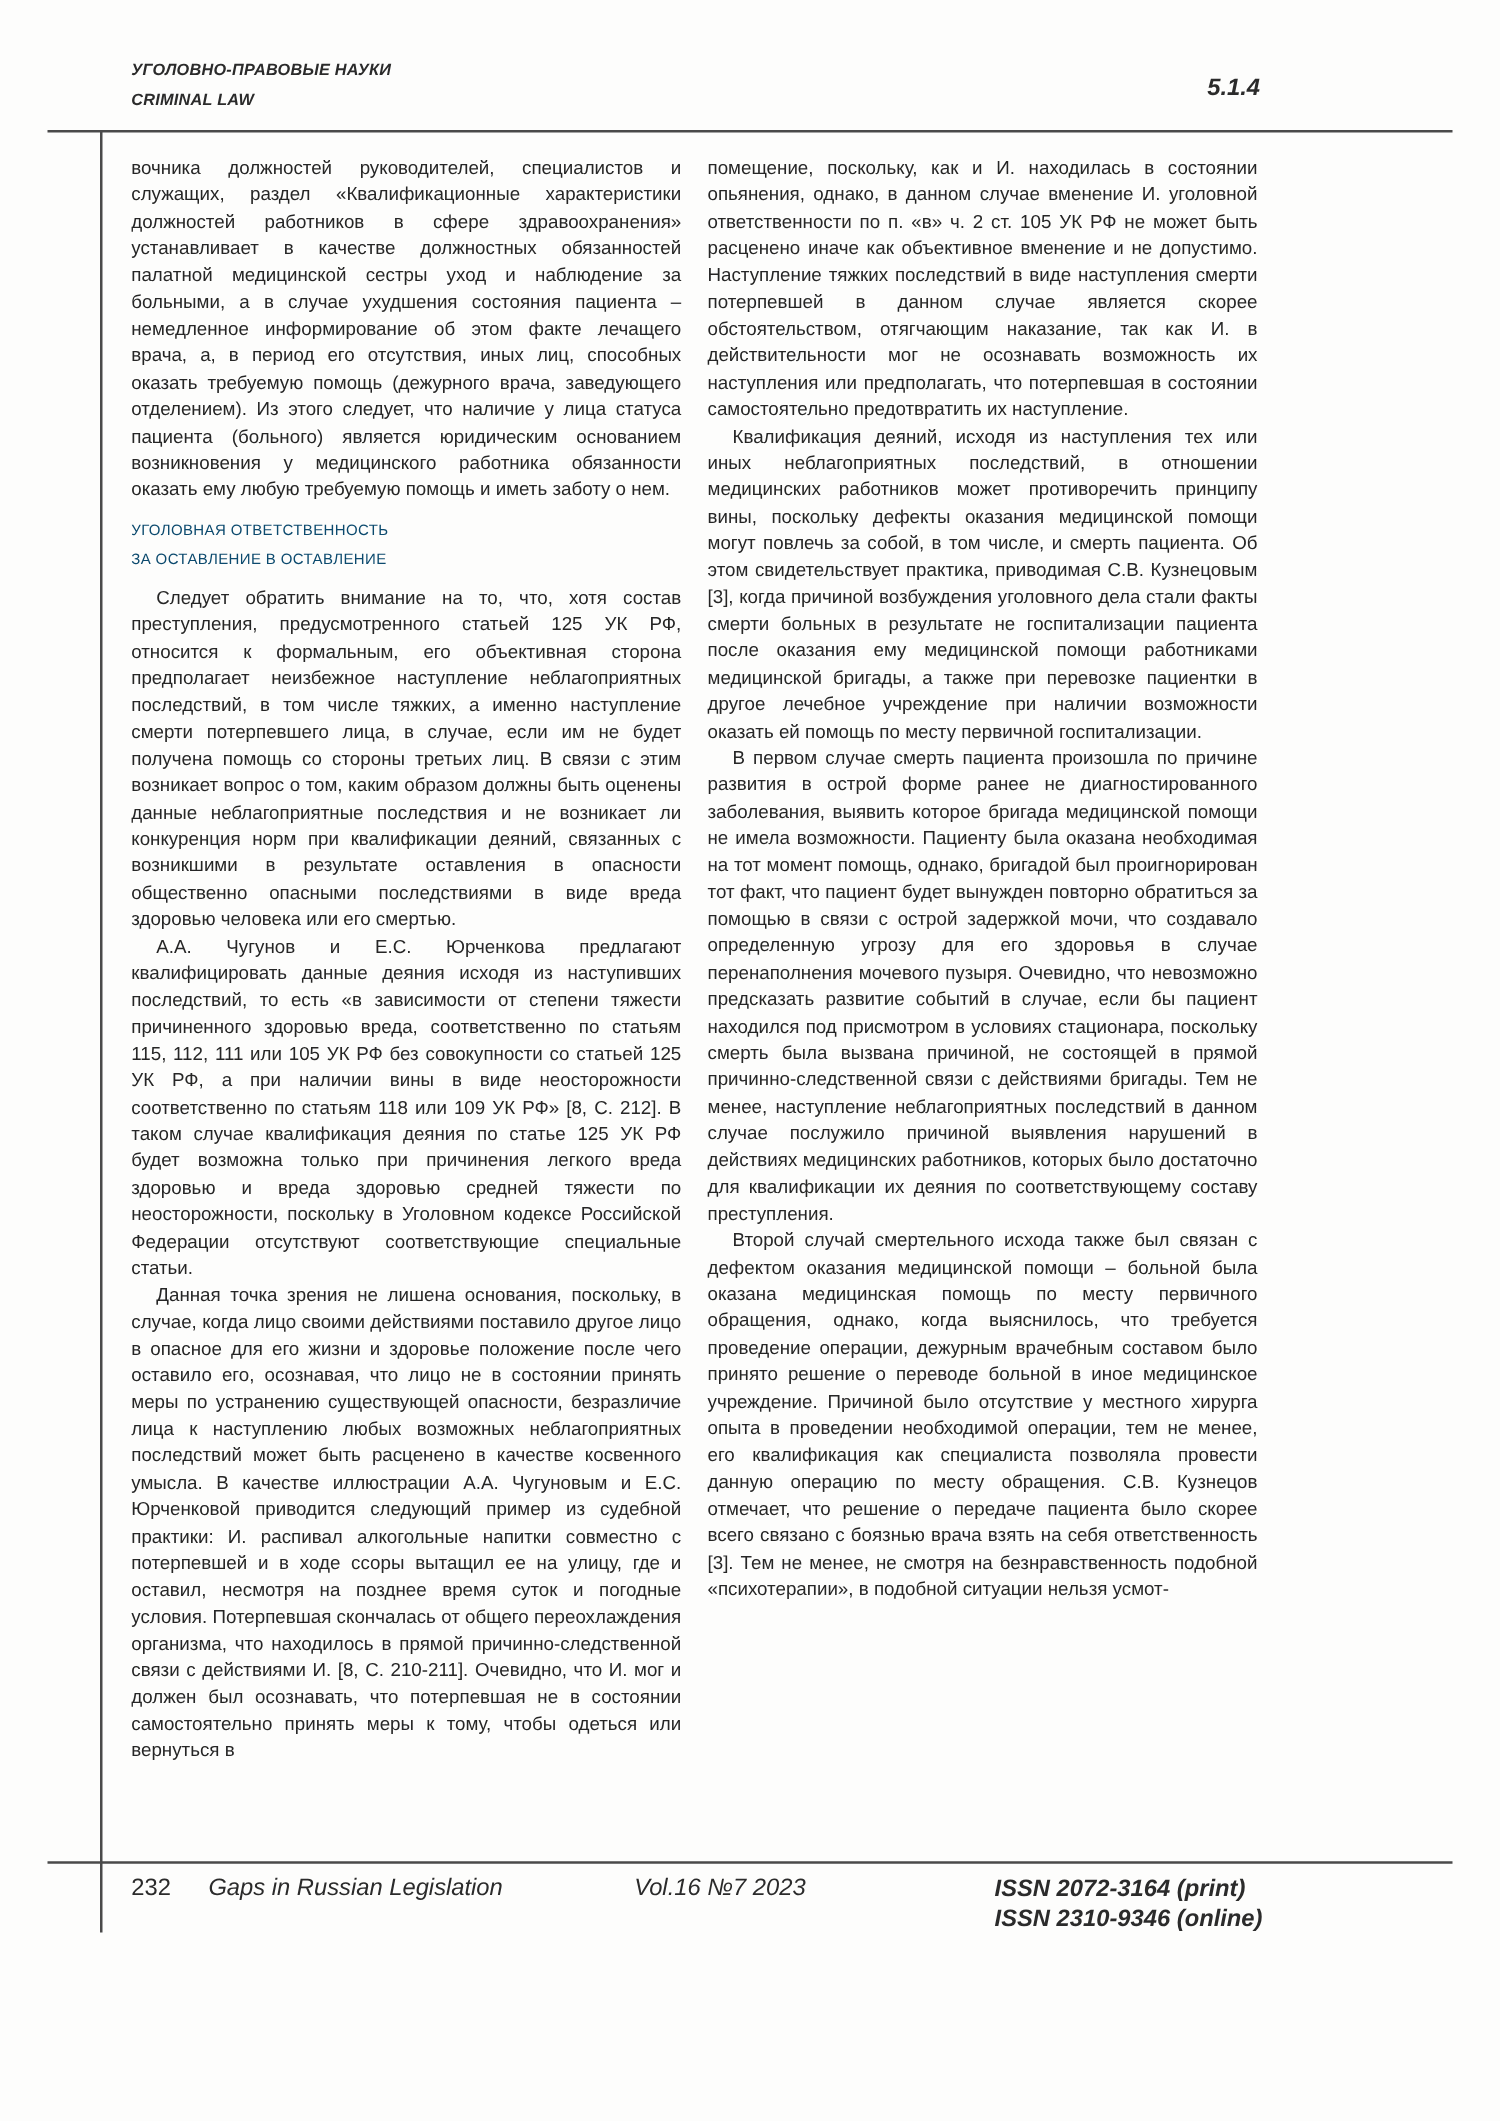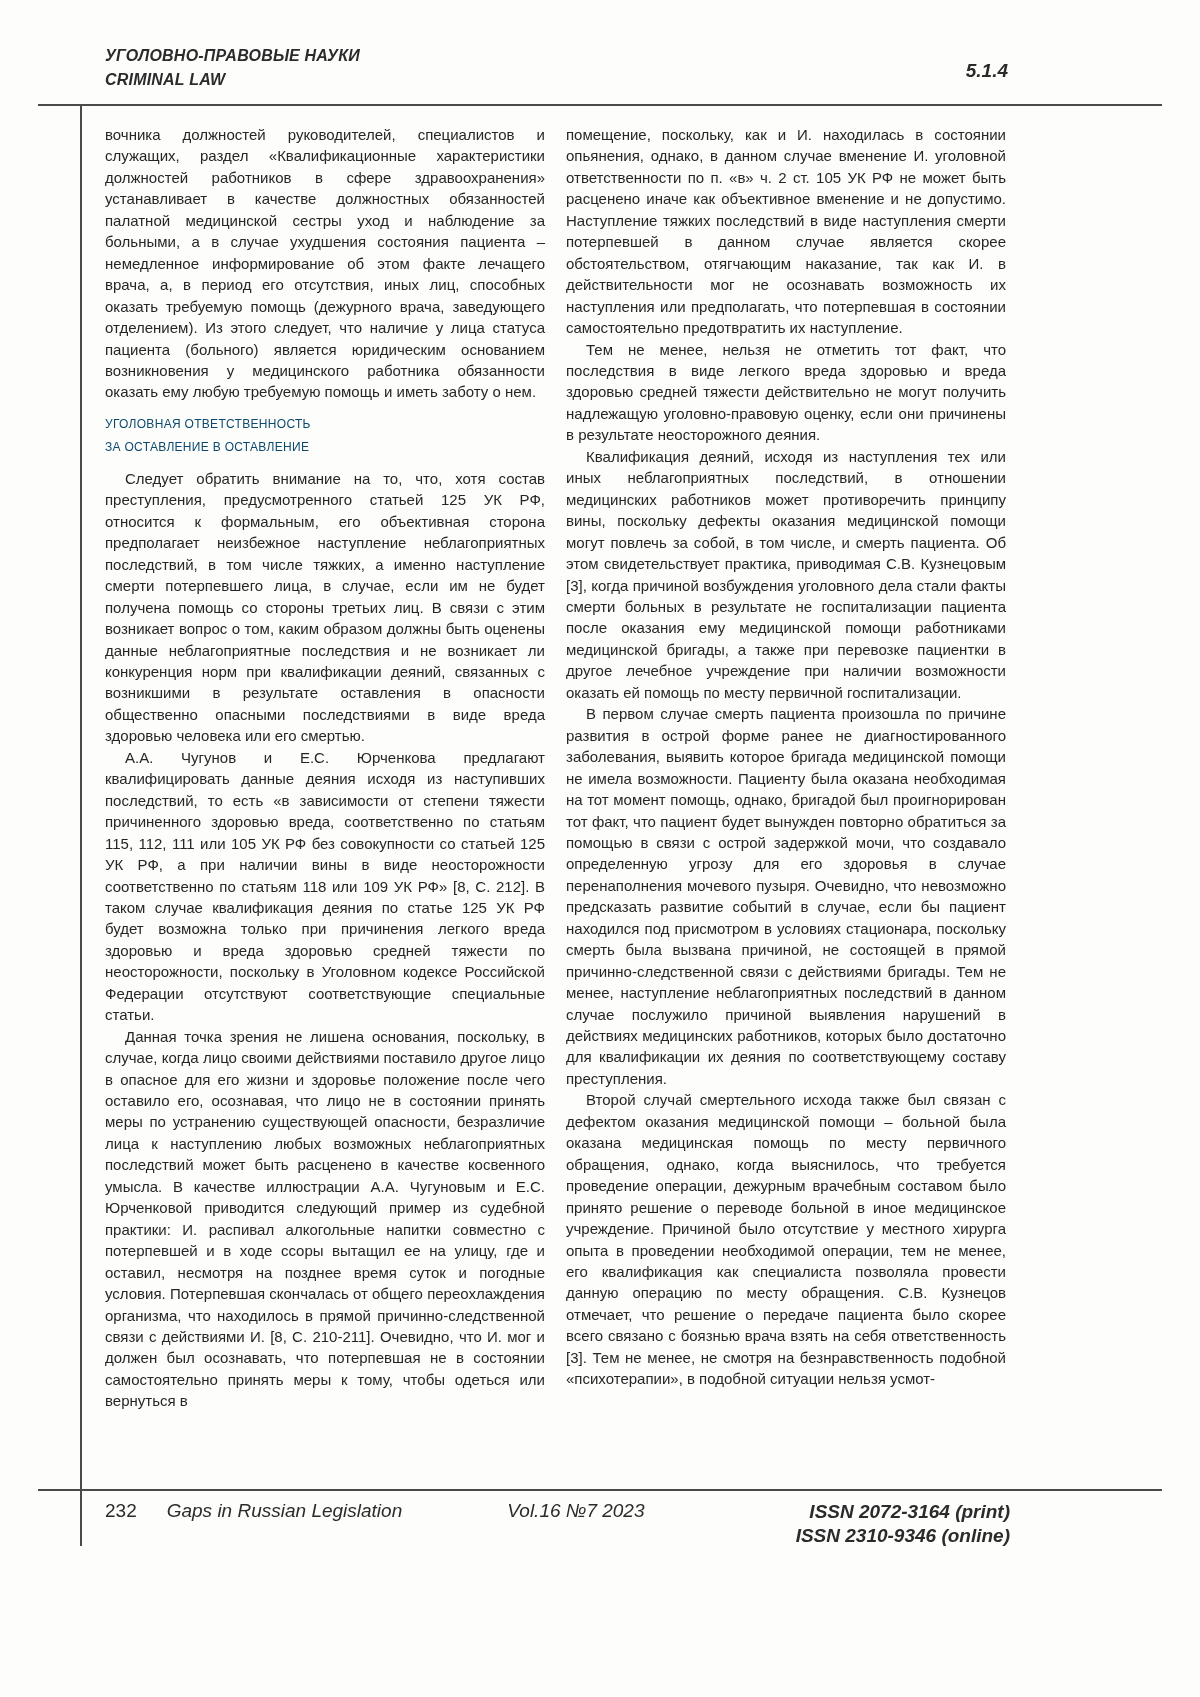--- a/index.html
+++ b/index.html
@@ -16,21 +16,21 @@
     color: #262626;
     overflow: hidden;
   }
   
   .header-left {
     position: absolute;
     left: 105px;
     top: 44px;
     font-weight: bold;
     font-style: italic;
-    font-size: 16px;
+    font-size: 13px;
     line-height: 24px;
     letter-spacing: 0.2px;
     color: #2b2b2b;
   }
   .header-code {
     position: absolute;
     top: 60px;
     right: 192px;
     font-weight: bold;
     font-style: italic;
@@ -94,21 +94,21 @@
     display: flex;
     justify-content: space-between;
     align-items: flex-start;
     font-size: 19px;
     font-style: italic;
     color: #2b2b2b;
   }
   .footer-left { display: flex; gap: 30px; }
   .page-num { font-style: normal; }
   .issn-block {
-    text-align: right;
+    text-align: left;
     font-weight: bold;
     line-height: 24px;
     margin-left: 46px;
   }
 </style>
 </head>
 <body>
 
 <div class="page">
 
@@ -127,21 +127,20 @@
       <h2 class="section-heading">
         <span>УГОЛОВНАЯ ОТВЕТСТВЕННОСТЬ</span><br>
         <span>ЗА ОСТАВЛЕНИЕ В ОСТАВЛЕНИЕ</span>
       </h2>
       <p>Следует обратить внимание на то, что, хотя состав преступления, предусмотренного статьей 125 УК РФ, относится к формальным, его объективная сторона предполагает неизбежное наступление неблагоприятных последствий, в том числе тяжких, а именно наступление смерти потерпевшего лица, в случае, если им не будет получена помощь со стороны третьих лиц. В связи с этим возникает вопрос о том, каким образом должны быть оценены данные неблагоприятные последствия и не возникает ли конкуренция норм при квалификации деяний, связанных с возникшими в результате оставления в опасности общественно опасными последствиями в виде вреда здоровью человека или его смертью.</p>
       <p>А.А. Чугунов и Е.С. Юрченкова предлагают квалифицировать данные деяния исходя из наступивших последствий, то есть «в зависимости от степени тяжести причиненного здоровью вреда, соответственно по статьям 115, 112, 111 или 105 УК РФ без совокупности со статьей 125 УК РФ, а при наличии вины в виде неосторожности соответственно по статьям 118 или 109 УК РФ» [8, С. 212]. В таком случае квалификация деяния по статье 125 УК РФ будет возможна только при причинения легкого вреда здоровью и вреда здоровью средней тяжести по неосторожности, поскольку в Уголовном кодексе Российской Федерации отсутствуют соответствующие специальные статьи.</p>
       <p>Данная точка зрения не лишена основания, поскольку, в случае, когда лицо своими действиями поставило другое лицо в опасное для его жизни и здоровье положение после чего оставило его, осознавая, что лицо не в состоянии принять меры по устранению существующей опасности, безразличие лица к наступлению любых возможных неблагоприятных последствий может быть расценено в качестве косвенного умысла. В качестве иллюстрации А.А. Чугуновым и Е.С. Юрченковой приводится следующий пример из судебной практики: И. распивал алкогольные напитки совместно с потерпевшей и в ходе ссоры вытащил ее на улицу, где и оставил, несмотря на позднее время суток и погодные условия. Потерпевшая скончалась от общего переохлаждения организма, что находилось в прямой причинно-следственной связи с действиями И. [8, С. 210-211]. Очевидно, что И. мог и должен был осознавать, что потерпевшая не в состоянии самостоятельно принять меры к тому, чтобы одеться или вернуться в</p>
     </section>
     <section class="col">
       <p class="cont">помещение, поскольку, как и И. находилась в состоянии опьянения, однако, в данном случае вменение И. уголовной ответственности по п. «в» ч. 2 ст. 105 УК РФ не может быть расценено иначе как объективное вменение и не допустимо. Наступление тяжких последствий в виде наступления смерти потерпевшей в данном случае является скорее обстоятельством, отягчающим наказание, так как И. в действительности мог не осознавать возможность их наступления или предполагать, что потерпевшая в состоянии самостоятельно предотвратить их наступление.</p>
-      <p>Тем не менее, нельзя не отметить тот факт, что последствия в виде легкого вреда здоровью и вреда здоровью средней тяжести действительно не могут получить надлежащую уголовно-правовую оценку, если они причинены в результате неосторожного деяния.</p>
       <p>Квалификация деяний, исходя из наступления тех или иных неблагоприятных последствий, в отношении медицинских работников может противоречить принципу вины, поскольку дефекты оказания медицинской помощи могут повлечь за собой, в том числе, и смерть пациента. Об этом свидетельствует практика, приводимая С.В. Кузнецовым [3], когда причиной возбуждения уголовного дела стали факты смерти больных в результате не госпитализации пациента после оказания ему медицинской помощи работниками медицинской бригады, а также при перевозке пациентки в другое лечебное учреждение при наличии возможности оказать ей помощь по месту первичной госпитализации.</p>
       <p>В первом случае смерть пациента произошла по причине развития в острой форме ранее не диагностированного заболевания, выявить которое бригада медицинской помощи не имела возможности. Пациенту была оказана необходимая на тот момент помощь, однако, бригадой был проигнорирован тот факт, что пациент будет вынужден повторно обратиться за помощью в связи с острой задержкой мочи, что создавало определенную угрозу для его здоровья в случае перенаполнения мочевого пузыря. Очевидно, что невозможно предсказать развитие событий в случае, если бы пациент находился под присмотром в условиях стационара, поскольку смерть была вызвана причиной, не состоящей в прямой причинно-следственной связи с действиями бригады. Тем не менее, наступление неблагоприятных последствий в данном случае послужило причиной выявления нарушений в действиях медицинских работников, которых было достаточно для квалификации их деяния по соответствующему составу преступления.</p>
       <p>Второй случай смертельного исхода также был связан с дефектом оказания медицинской помощи – больной была оказана медицинская помощь по месту первичного обращения, однако, когда выяснилось, что требуется проведение операции, дежурным врачебным составом было принято решение о переводе больной в иное медицинское учреждение. Причиной было отсутствие у местного хирурга опыта в проведении необходимой операции, тем не менее, его квалификация как специалиста позволяла провести данную операцию по месту обращения. С.В. Кузнецов отмечает, что решение о передаче пациента было скорее всего связано с боязнью врача взять на себя ответственность [3]. Тем не менее, не смотря на безнравственность подобной «психотерапии», в подобной ситуации нельзя усмот-</p>
     </section>
   </main>
 
   <div class="rule-h rule-footer"></div>
   <footer class="page-footer">
     <div class="footer-left">
       <span class="page-num">232</span>

